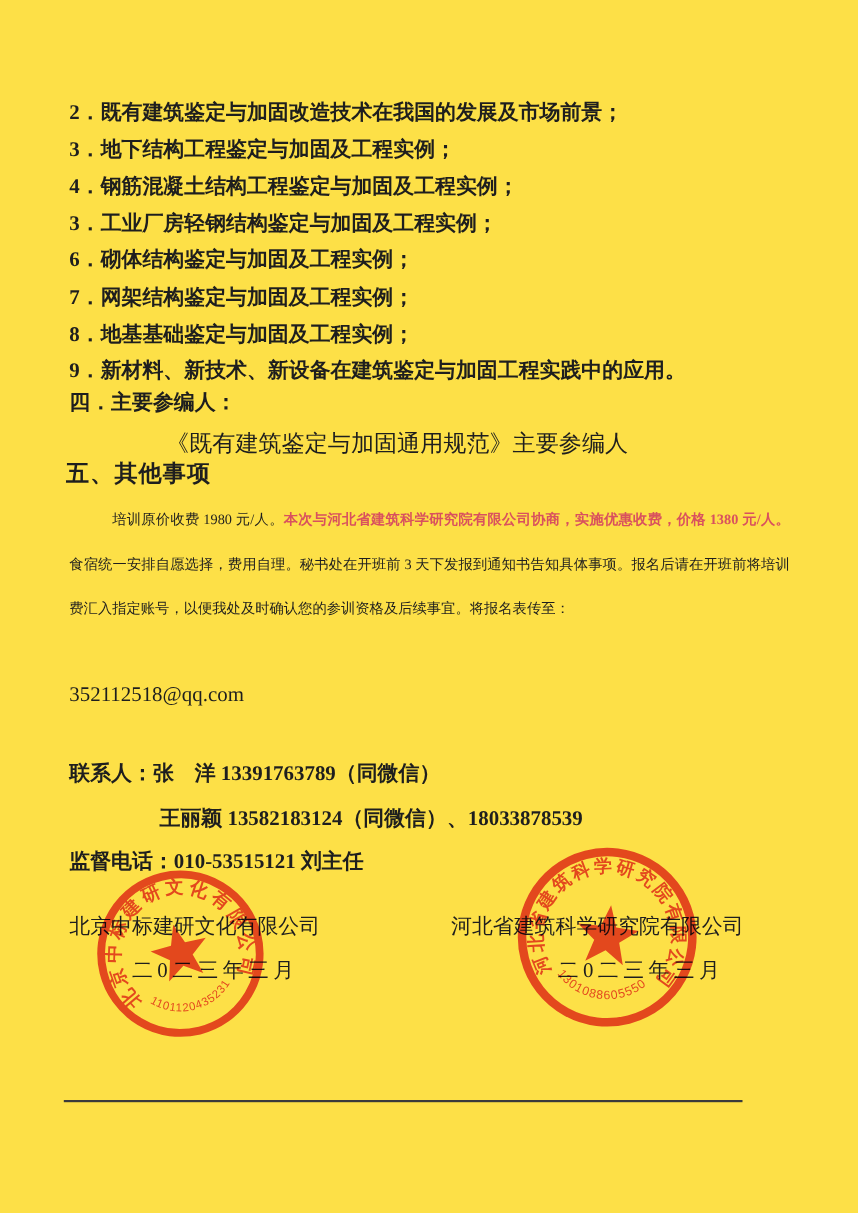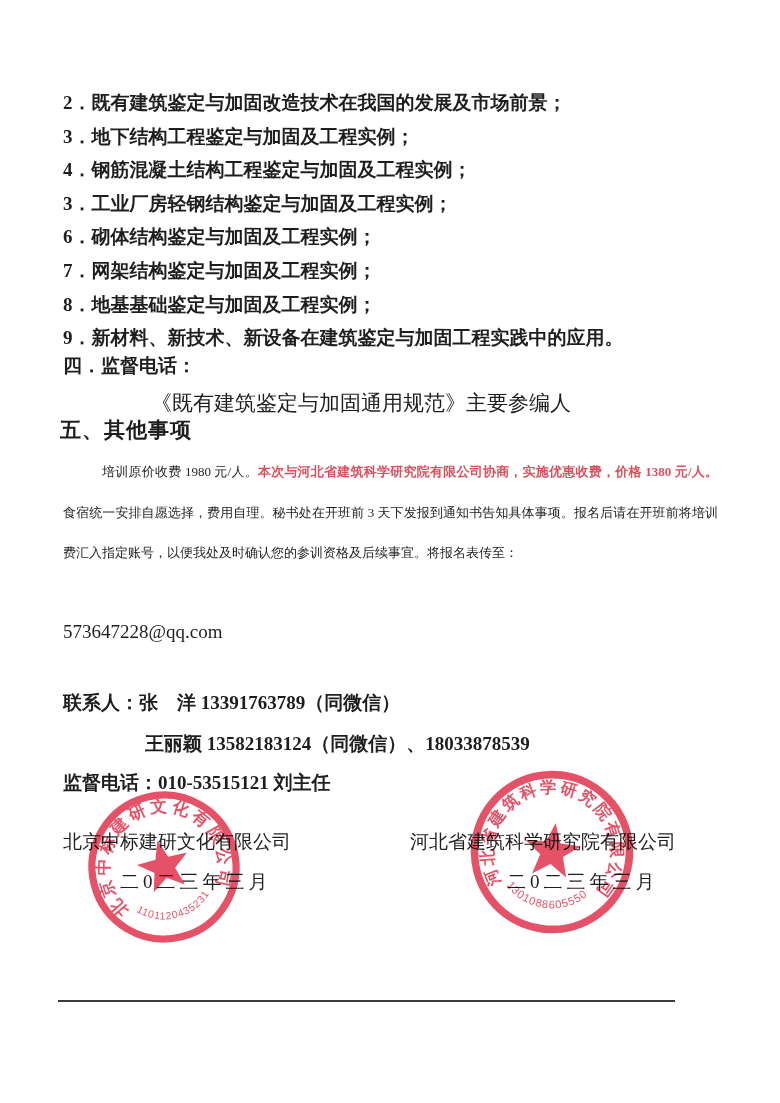--- a/index.html
+++ b/index.html
@@ -1,20 +1,20 @@
 <!DOCTYPE html>
 <html><head>
 <meta charset="utf-8">
 <style>
   html,body{margin:0;padding:0;background:#e9e9e9;}
   .page{
     position:relative;
     width:780px;height:1103px;
     margin:0 auto;
-    background:#ffffff;
+    background:#fde047;
     overflow:hidden;
     color:#1e1e1e;
     font-family:"Liberation Serif","DejaVu Serif",serif;
   }
   .abs{position:absolute;}
   
   .agenda{left:63px;top:86px;right:60px;font-size:19px;line-height:33.6px;font-weight:bold;}
   .agenda div{white-space:nowrap;}
   
   .sec4-head{left:63px;top:353px;font-size:19px;font-weight:bold;}
@@ -59,28 +59,28 @@
     <div>2．既有建筑鉴定与加固改造技术在我国的发展及市场前景；</div>
     <div>3．地下结构工程鉴定与加固及工程实例；</div>
     <div>4．钢筋混凝土结构工程鉴定与加固及工程实例；</div>
     <div>3．工业厂房轻钢结构鉴定与加固及工程实例；</div>
     <div>6．砌体结构鉴定与加固及工程实例；</div>
     <div>7．网架结构鉴定与加固及工程实例；</div>
     <div>8．地基基础鉴定与加固及工程实例；</div>
     <div>9．新材料、新技术、新设备在建筑鉴定与加固工程实践中的应用。</div>
   </div>
 
-  <div class="abs sec4-head">四．监督电话：</div>
+  <div class="abs sec4-head">四．主要参编人：</div>
   <div class="abs sec4-body">《既有建筑鉴定与加固通用规范》主要参编人</div>
 
   <div class="abs sec5-head">五、其他事项</div>
 
   <p class="abs para"><span>培训原价收费 1980 元/人。</span><span class="red">本次与河北省建筑科学研究院有限公司协商，实施优惠收费，价格 1380 元/人。</span><span>食宿统一安排自愿选择，费用自理。秘书处在开班前 3 天下发报到通知书告知具体事项。报名后请在开班前将培训费汇入指定账号，以便我处及时确认您的参训资格及后续事宜。将报名表传至：</span></p>
 
-  <div class="abs email">573647228@qq.com</div>
+  <div class="abs email">352112518@qq.com</div>
 
   <div class="abs contact c1">联系人：张　洋 13391763789（同微信）</div>
   <div class="abs contact c2">王丽颖 13582183124（同微信）、18033878539</div>
   <div class="abs contact c3">监督电话：010-53515121 刘主任</div>
 
   <div class="abs company co-left">北京中标建研文化有限公司</div>
   <div class="abs company co-right">河北省建筑科学研究院有限公司</div>
   <div class="abs sig-date date-left">二0二三年三月</div>
   <div class="abs sig-date date-right">二0二三年三月</div>
 

